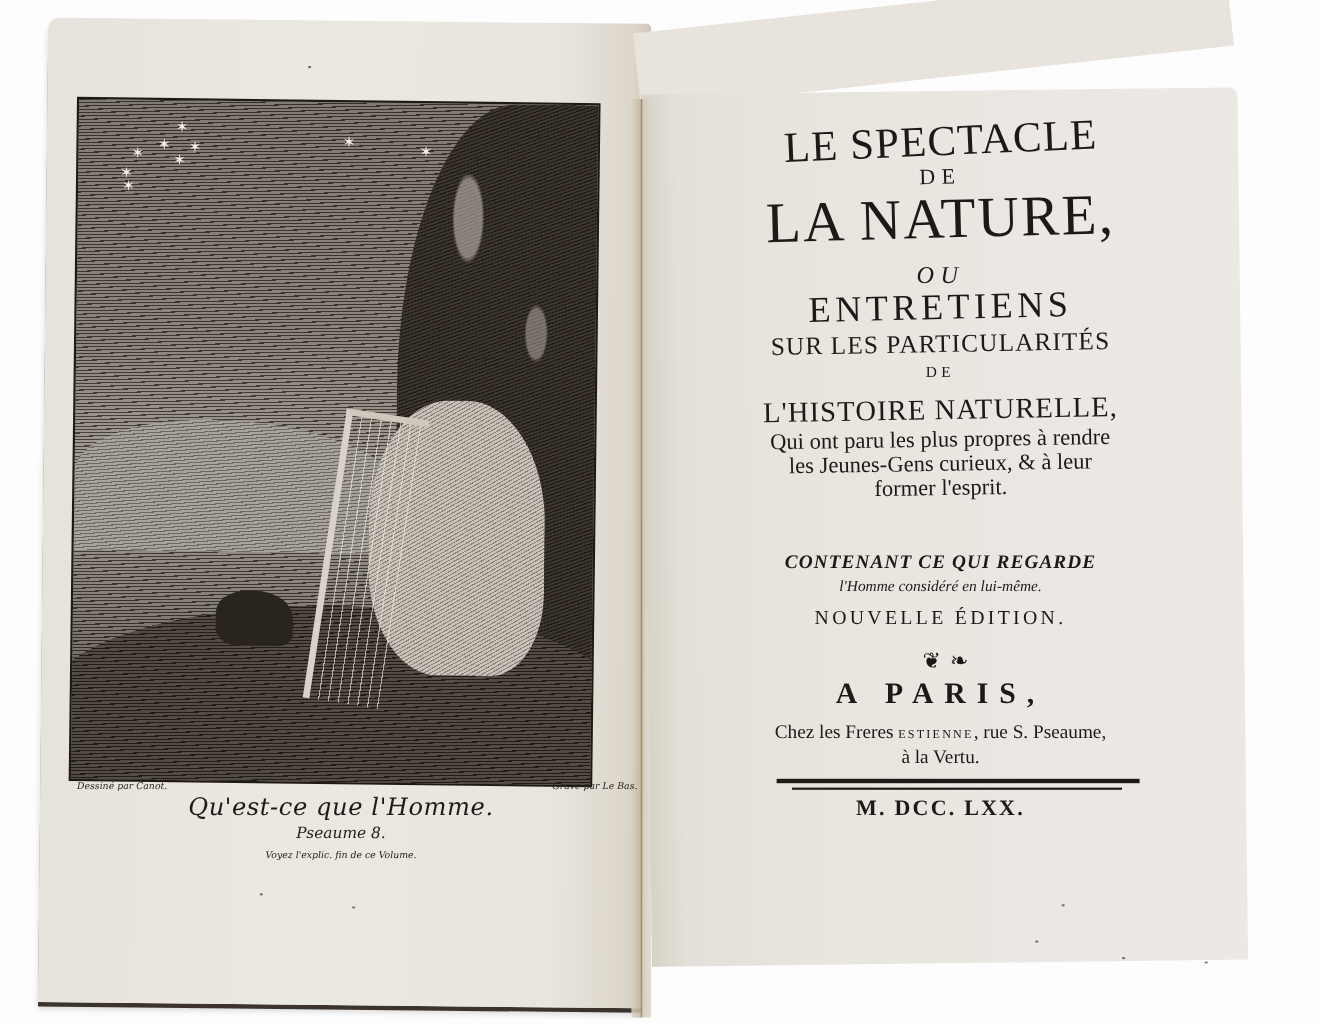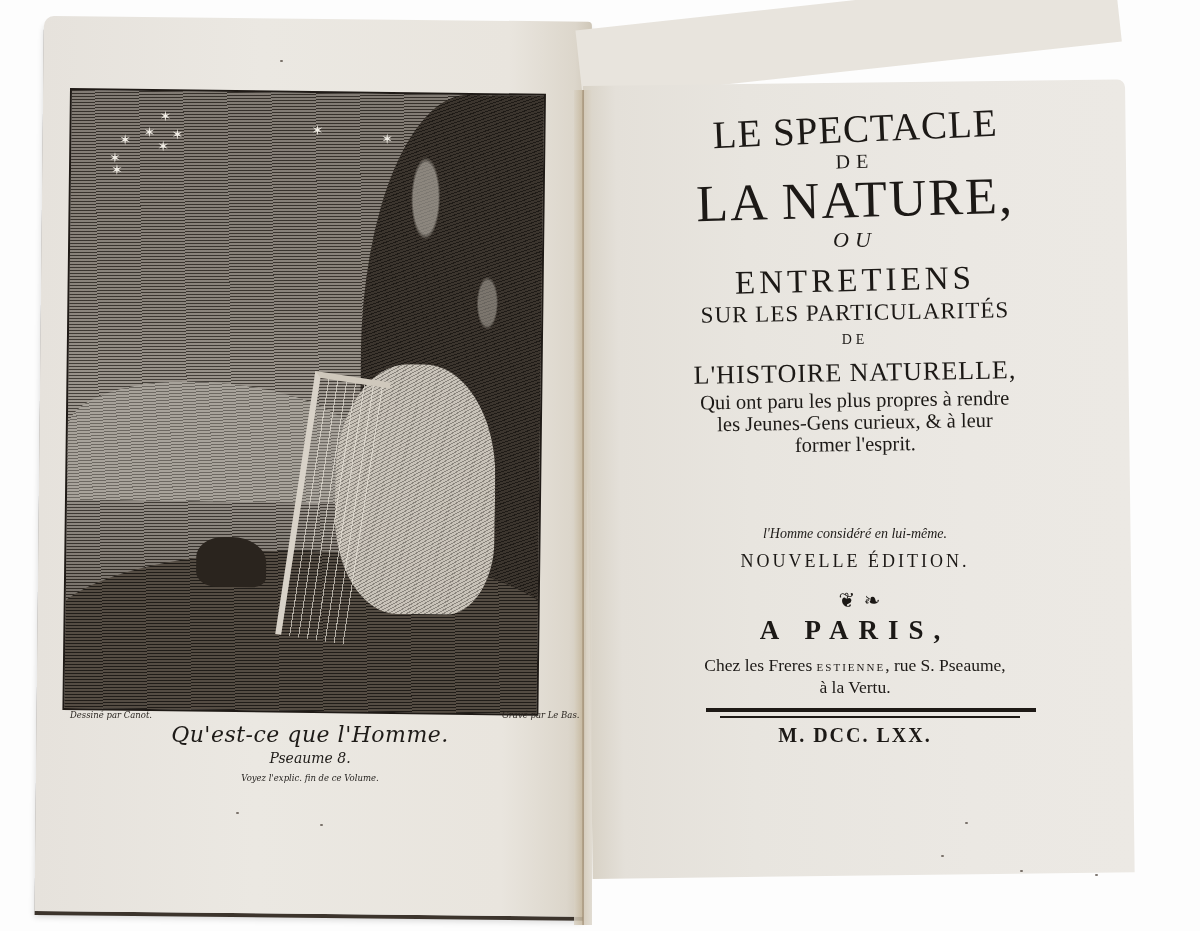--- a/index.html
+++ b/index.html
@@ -129,21 +129,21 @@
   }
   
   .tp {
     position: absolute; left: 620px; width: 470px; text-align: center;
     font-family: "Liberation Serif", "DejaVu Serif", serif; color: #1c1916;
     white-space: nowrap;
   }
   .tp-1 { top: 106px; font-size: 39px; letter-spacing: 1px; transform: rotate(-2.5deg); }
   .tp-2 { top: 150px; font-size: 20px; letter-spacing: 6px; transform: rotate(-1.5deg); }
   .tp-3 { top: 170px; font-size: 52px; letter-spacing: 2px; transform: rotate(-1.5deg); }
-  .tp-4 { top: 227px; font-size: 22px; font-style: italic; letter-spacing: 6px; }
+  .tp-4 { top: 237px; font-size: 22px; font-style: italic; letter-spacing: 6px; }
   .tp-5 { top: 262px; font-size: 33px; letter-spacing: 4px; transform: rotate(-1.3deg); }
   .tp-6 { top: 300px; font-size: 23px; letter-spacing: 1px; transform: rotate(-1deg); }
   .tp-7 { top: 332px; font-size: 14px; letter-spacing: 4px; }
   .tp-8 { top: 358px; font-size: 26px; letter-spacing: 1px; transform: rotate(-1deg); }
   .tp-9 { top: 389px; font-size: 20.5px; line-height: 22px; transform: rotate(-0.9deg); }
   .tp-10 { top: 474px; font-size: 21px; letter-spacing: 2px; }
   .tp-11 { top: 500px; font-size: 17.5px; font-style: italic; font-weight: bold; letter-spacing: 1px; }
   .tp-12 { top: 526px; font-size: 14px; font-style: italic; }
   .tp-13 { top: 551px; font-size: 18px; letter-spacing: 3px; }
   .ornament {
@@ -208,20 +208,21 @@
   <div class="tp tp-4">OU</div>
   <div class="tp tp-5">ENTRETIENS</div>
   <div class="tp tp-6">SUR LES PARTICULARITÉS</div>
   <div class="tp tp-7">DE</div>
   <div class="tp tp-8">L'HISTOIRE NATURELLE,</div>
   <div class="tp tp-9">
     <div>Qui ont paru les plus propres à rendre</div>
     <div>les Jeunes-Gens curieux, &amp; à leur</div>
     <div>former l'esprit.</div>
   </div>
+  <div class="tp tp-11">CONTENANT CE QUI REGARDE</div>
   <div class="tp tp-12">l'Homme considéré en lui-même.</div>
   <div class="tp tp-13">NOUVELLE ÉDITION.</div>
   <div class="ornament">❦ ❧</div>
   <div class="tp tp-14">A PARIS,</div>
   <div class="tp tp-15">
     <div>
       <span>Chez les Freres </span><span class="sc">ESTIENNE</span><span>, rue S. Pseaume,</span>
     </div>
     <div>à la Vertu.</div>
   </div>

